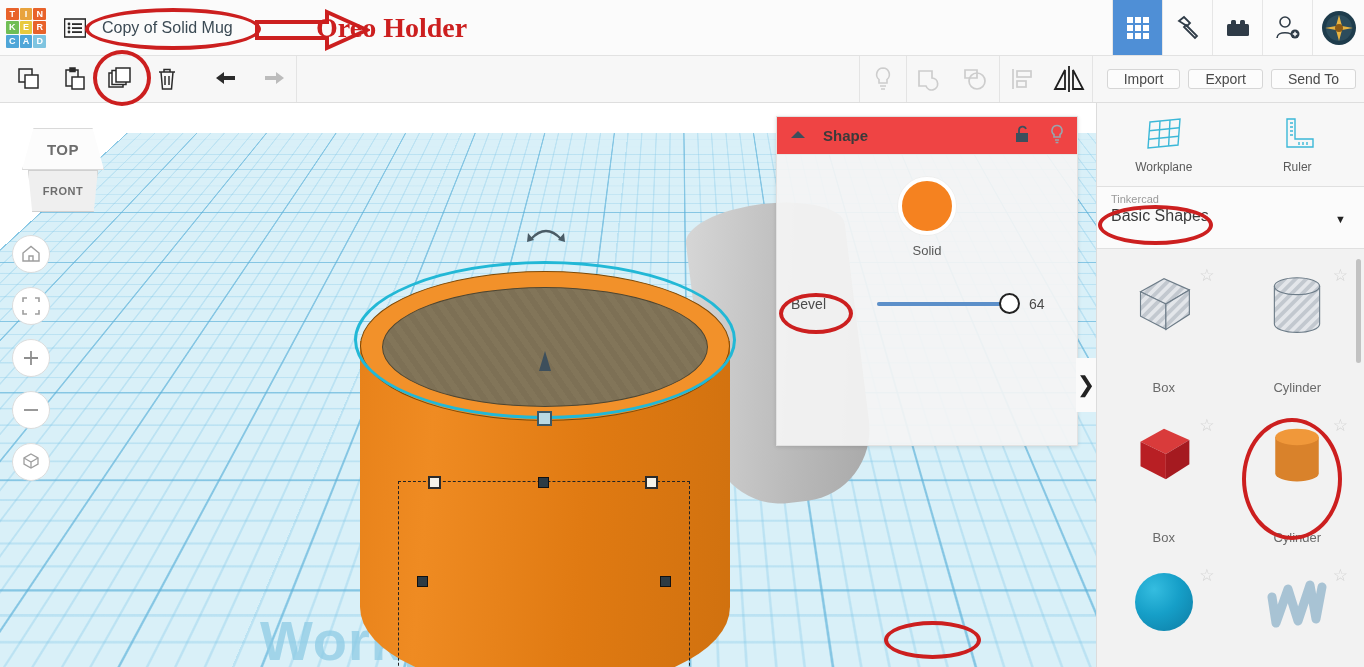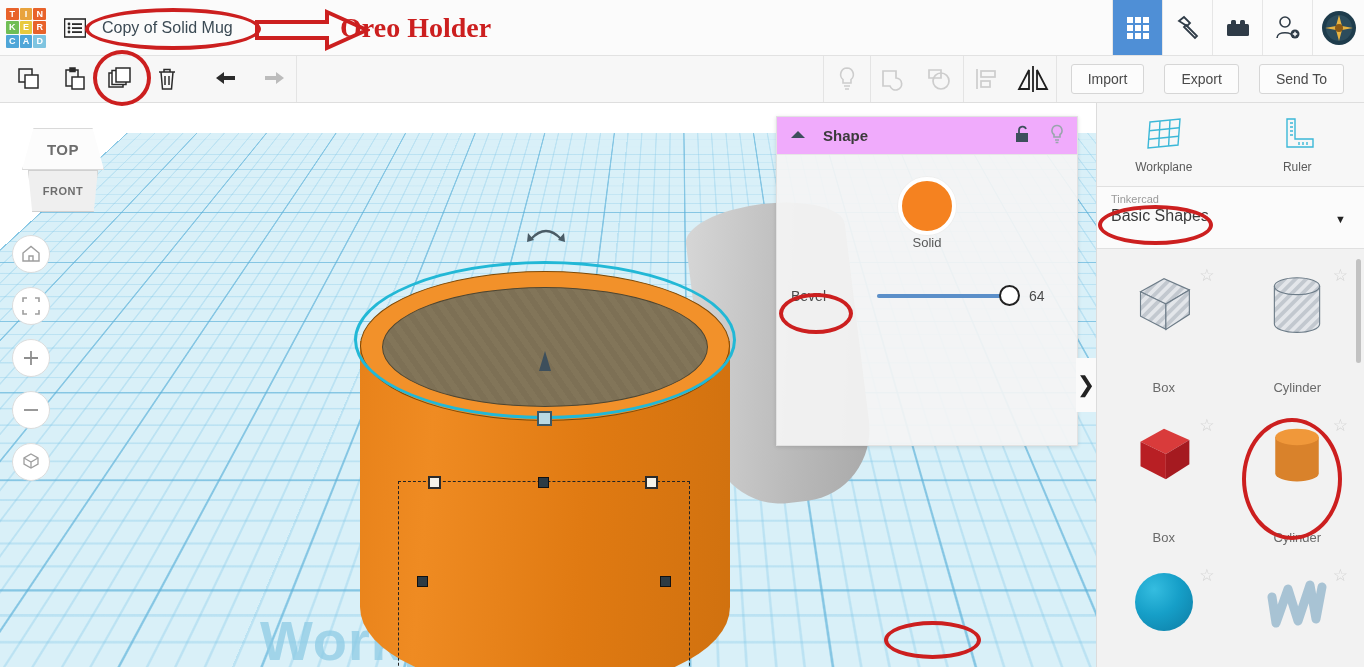--- a/index.html
+++ b/index.html
@@ -52,21 +52,21 @@
     position: absolute; left: 0; top: 56px; width: 1364px; height: 47px;
     background: #f7f7f7; border-bottom: 1px solid #dedede;
     display: flex; align-items: center;
   }
   .tool {
     width: 46px; height: 46px; display: flex; align-items: center; justify-content: center;
     cursor: pointer;
   }
   .divider-v { width: 1px; height: 46px; background: #e4e4e4; }
   .tbtn {
-    height: 30px; padding: 0 16px; margin-right: 20px;
+    height: 20px; padding: 0 16px; margin-right: 8px;
     border: 1px solid #d6d6d6; border-radius: 3px; background: #fcfcfc;
     font-size: 14px; color: #4a4a4a; display: flex; align-items: center;
     cursor: pointer;
   }
 
   
   .canvas {
     position: absolute; left: 0; top: 103px; width: 1096px; height: 564px;
     background: #ffffff; overflow: hidden;
   }
@@ -158,36 +158,36 @@
     display: flex; align-items: center; justify-content: center; cursor: pointer;
   }
 
   
   .shape-panel {
     position: absolute; left: 776px; top: 116px; width: 302px; height: 330px;
     background: rgba(244,244,244,.93); border: 1px solid #e2e2e2;
     box-shadow: 0 1px 4px rgba(0,0,0,.12);
   }
   .sp-head {
-    height: 38px; background: #f0abfc; border-bottom: 1px solid #e6e6e6;
+    height: 38px; background: #ef4444; border-bottom: 1px solid #e6e6e6;
     display: flex; align-items: center; padding: 0 12px;
   }
   .sp-title { margin-left: 16px; font-size: 15px; font-weight: bold; color: #3a3a3a; }
   .sp-head-right { margin-left: auto; display: flex; gap: 18px; align-items: center; }
   .swatches { display: flex; justify-content: center; gap: 66px; padding-top: 22px; }
   .sw { text-align: center; cursor: pointer; }
   .sw-circle {
     width: 58px; height: 58px; border-radius: 50%; margin: 0 auto;
   }
   .sw-solid { background: #f58220; border: 4px solid #fff; box-shadow: 0 0 0 1px #efefef; }
   .sw-hole {
     background: repeating-linear-gradient(45deg,#bdbdbd 0 5px,#d8d8d8 5px 10px);
     border: 3px solid #7e93b8;
   }
-  .sw-label { font-size: 13px; color: #585858; }
+  .sw-label { margin-top: 8px; font-size: 13px; color: #585858; }
   .slider-row {
     display: flex; align-items: center; height: 48px; padding: 0 14px; gap: 0;
   }
   .sl-label { width: 86px; font-size: 14px; color: #4a4a4a; }
   .sl-track {
     position: relative; flex: 1; height: 4px; background: #d5d5d5; border-radius: 2px;
     margin-right: 10px;
   }
   .sl-fill { position: absolute; left: 0; top: 0; height: 4px; background: #5b8fc9; border-radius: 2px; }
   .sl-knob {
@@ -625,21 +625,21 @@
       <div class="sb-scroll"></div>
     </div>
   </div>
 
   <div class="ann-ellipse" style="left:85px; top:8px; width:176px; height:42px;"></div>
 
   <svg class="ann-arrow" style="left:255px; top:8px;" width="115" height="44" viewBox="0 0 115 44">
     <path d="M2 14 H72 V4 L112 22 L72 40 V30 H2 Z" fill="none" stroke="#cc1f1f" stroke-width="4"></path>
   </svg>
 
-  <div class="ann-text" style="left:340px; top:12px;font-family:Liberation Serif, serif;">Oreo Holder</div>
+  <div class="ann-text" style="left:316px; top:12px;font-family:Liberation Serif, serif;">Oreo Holder</div>
 
   <div class="ann-ellipse" style="left:93px; top:50px; width:58px; height:56px;"></div>
 
   <div class="ann-ellipse" style="left:779px; top:293px; width:74px; height:41px;"></div>
 
   <div class="ann-ellipse" style="left:1098px; top:205px; width:115px; height:40px;"></div>
 
   <div class="ann-ellipse" style="left:1242px; top:418px; width:100px; height:122px;"></div>
 
   <div class="ann-ellipse" style="left:884px; top:621px; width:97px; height:38px;"></div>

